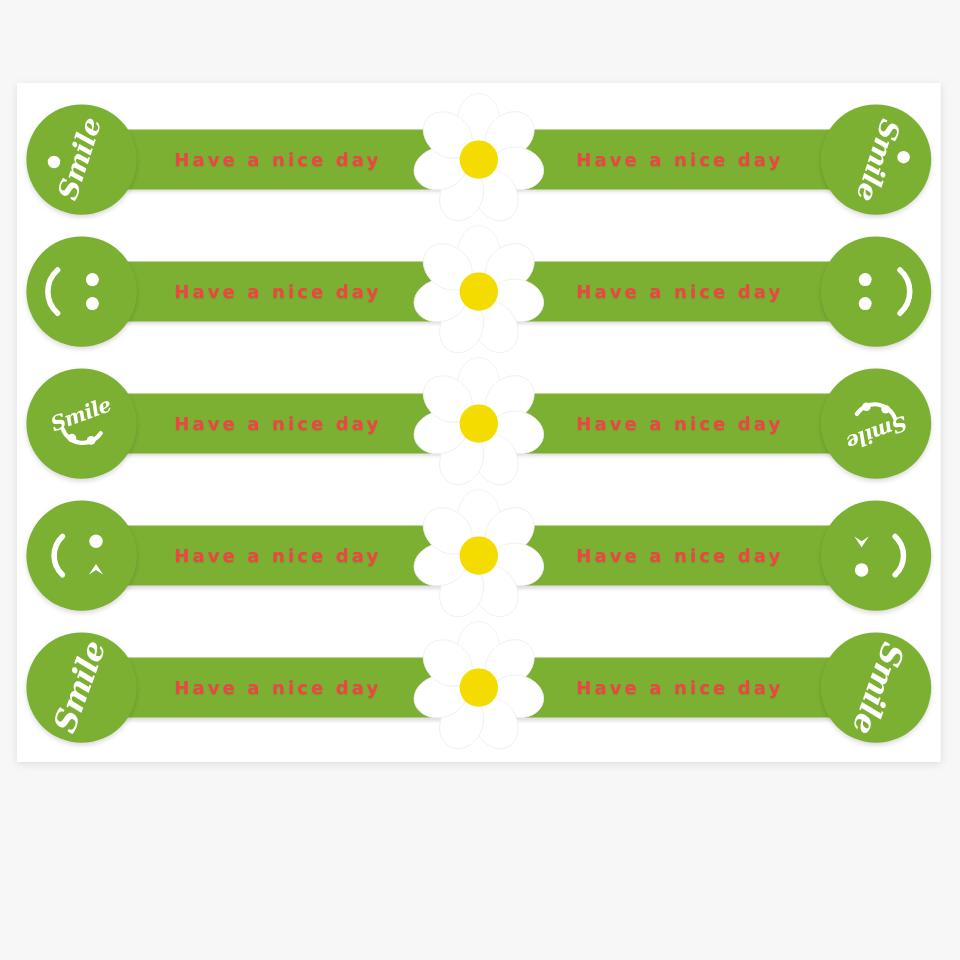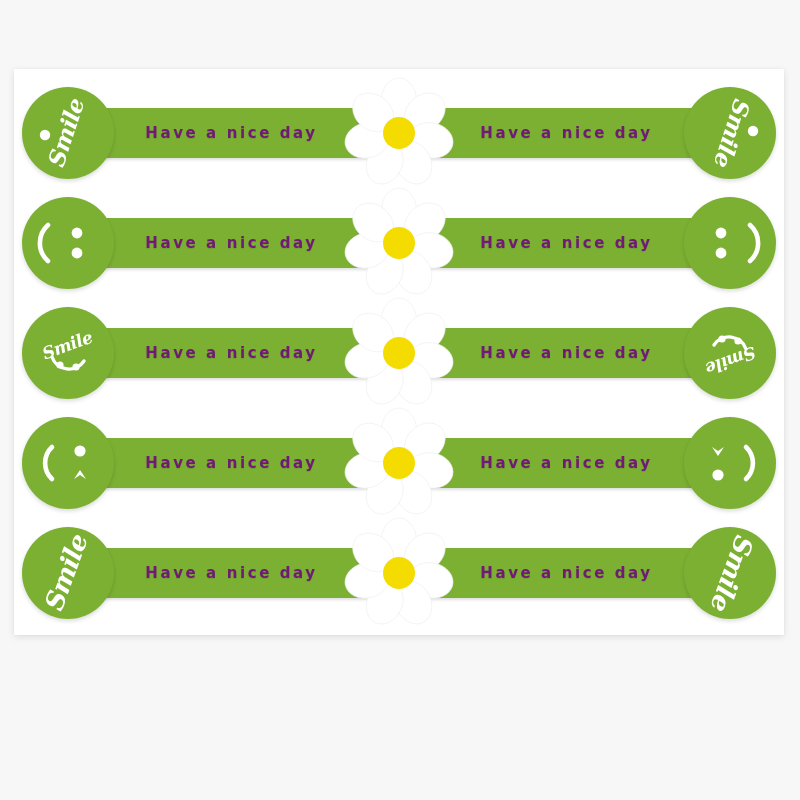--- a/index.html
+++ b/index.html
@@ -46,21 +46,21 @@
   .cap.left  { left:8px; }
   .cap.right { right:8px; }
 
   .cap svg { position:absolute; left:0; top:0; width:92px; height:92px; }
 
   .label {
     position:absolute;
     top:23px;
     height:50px;
     line-height:50px;
-    color:#701a75;
+    color:#ef4444;
     font-family:"DejaVu Sans", sans-serif;
     font-size:15px;
     font-weight:700;
     letter-spacing:2.6px;
     white-space:nowrap;
     text-align:center;
     text-shadow:0 1px 1px rgba(0,0,0,0.10);
   }
   .label.l { left:110px;  width:215px; }
   .label.r { right:110px; width:215px; }

